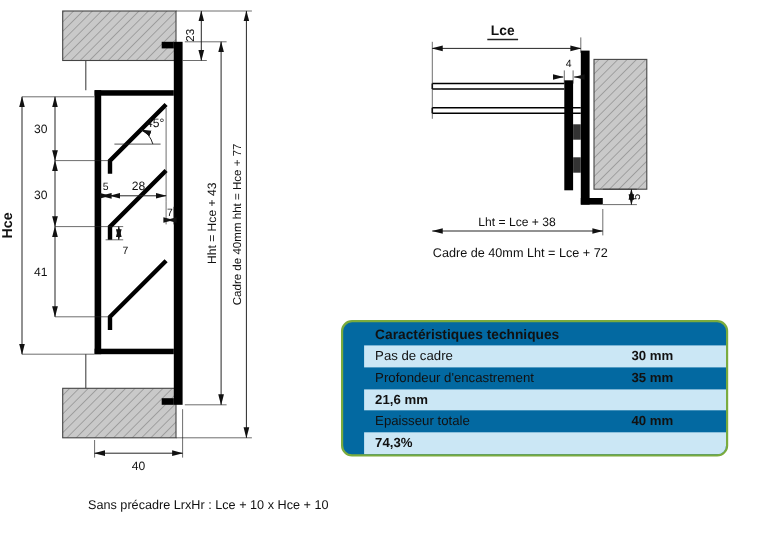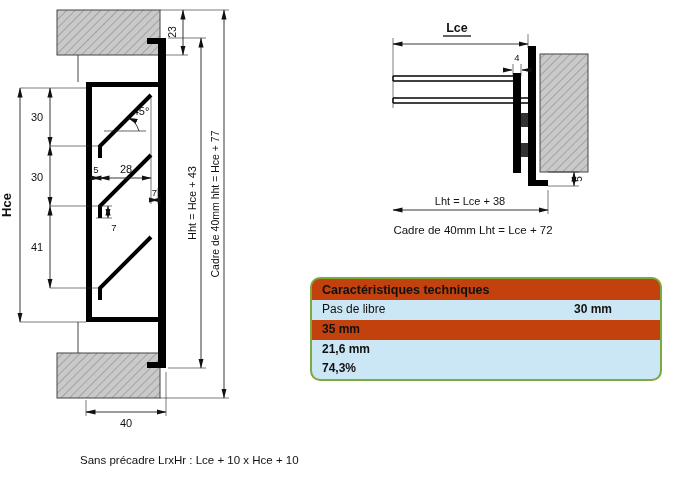--- a/index.html
+++ b/index.html
@@ -7,23 +7,23 @@
   body {
     width:689px; height:493px; position:relative; overflow:hidden;
     font-family:"Liberation Sans", sans-serif; color:#111;
   }
   .drawing-svg { position:absolute; }
   #left-svg  { left:0;   top:0;  }
   #right-svg { left:385px; top:18px; }
   svg text { font-family:"Liberation Sans", sans-serif; fill:#111; }
 
   .specs {
-    position:absolute; left:310px; top:277px; width:352px;
+    position:absolute; left:310px; top:291px; width:352px;
     border:2px solid var(--table-border, #7aab3e);
-    border-radius:10px; overflow:hidden; background:#c2410c;
+    border-radius:10px; overflow:hidden; background:#0369a1;padding-left:19px;
   }
   .specs-title { font-weight:bold; font-size:12.5px; padding:4px 10px 3px; }
   .specs-row { display:flex; font-size:12px; padding:3px 10px; line-height:1.15; }
   .specs-row.alt { background:var(--table-row-alt, #cbe7f5); }
   .specs-row .lbl { flex:1; }
   .specs-row .val { width:76px;font-weight:bold; }
 
   .reservations { position:absolute; left:14px; top:450px; }
   .res-title { font-weight:bold; text-decoration:underline; font-size:12.5px; }
   .res-lines { margin-left:66px; margin-top:3px; font-size:11.5px; line-height:1.3; }
@@ -181,28 +181,33 @@
     <text x="132" y="43" font-size="9.5" text-anchor="middle">4</text>
     <text transform="rotate(-90 197 161)" x="197" y="161" font-size="10" text-anchor="middle">5</text>
     <text x="85" y="187" font-size="11" text-anchor="middle">Lht = Lce + 38</text>
     <text x="88" y="216" font-size="11.5" text-anchor="middle">Cadre de 40mm Lht = Lce + 72</text>
   </g>
 </svg>
 
 <div class="specs">
   <div class="specs-title">Caractéristiques techniques</div>
   <div class="specs-row alt">
-    <span class="lbl">Pas de libre</span>
+    <span class="lbl">Pas de cadre</span>
     <span class="val">30 mm</span>
   </div>
   <div class="specs-row">
+    <span class="lbl">Profondeur d'encastrement</span>
     <span class="val">35 mm</span>
   </div>
   <div class="specs-row alt">
     <span class="val">21,6 mm</span>
+  </div>
+  <div class="specs-row">
+    <span class="lbl">Epaisseur totale</span>
+    <span class="val">40 mm</span>
   </div>
   <div class="specs-row alt">
     <span class="val">74,3%</span>
   </div>
 </div>
 
 <div class="reservations">
   <div class="res-lines">
     <div>Sans précadre LrxHr : Lce + 10 x Hce + 10</div>
   </div>

